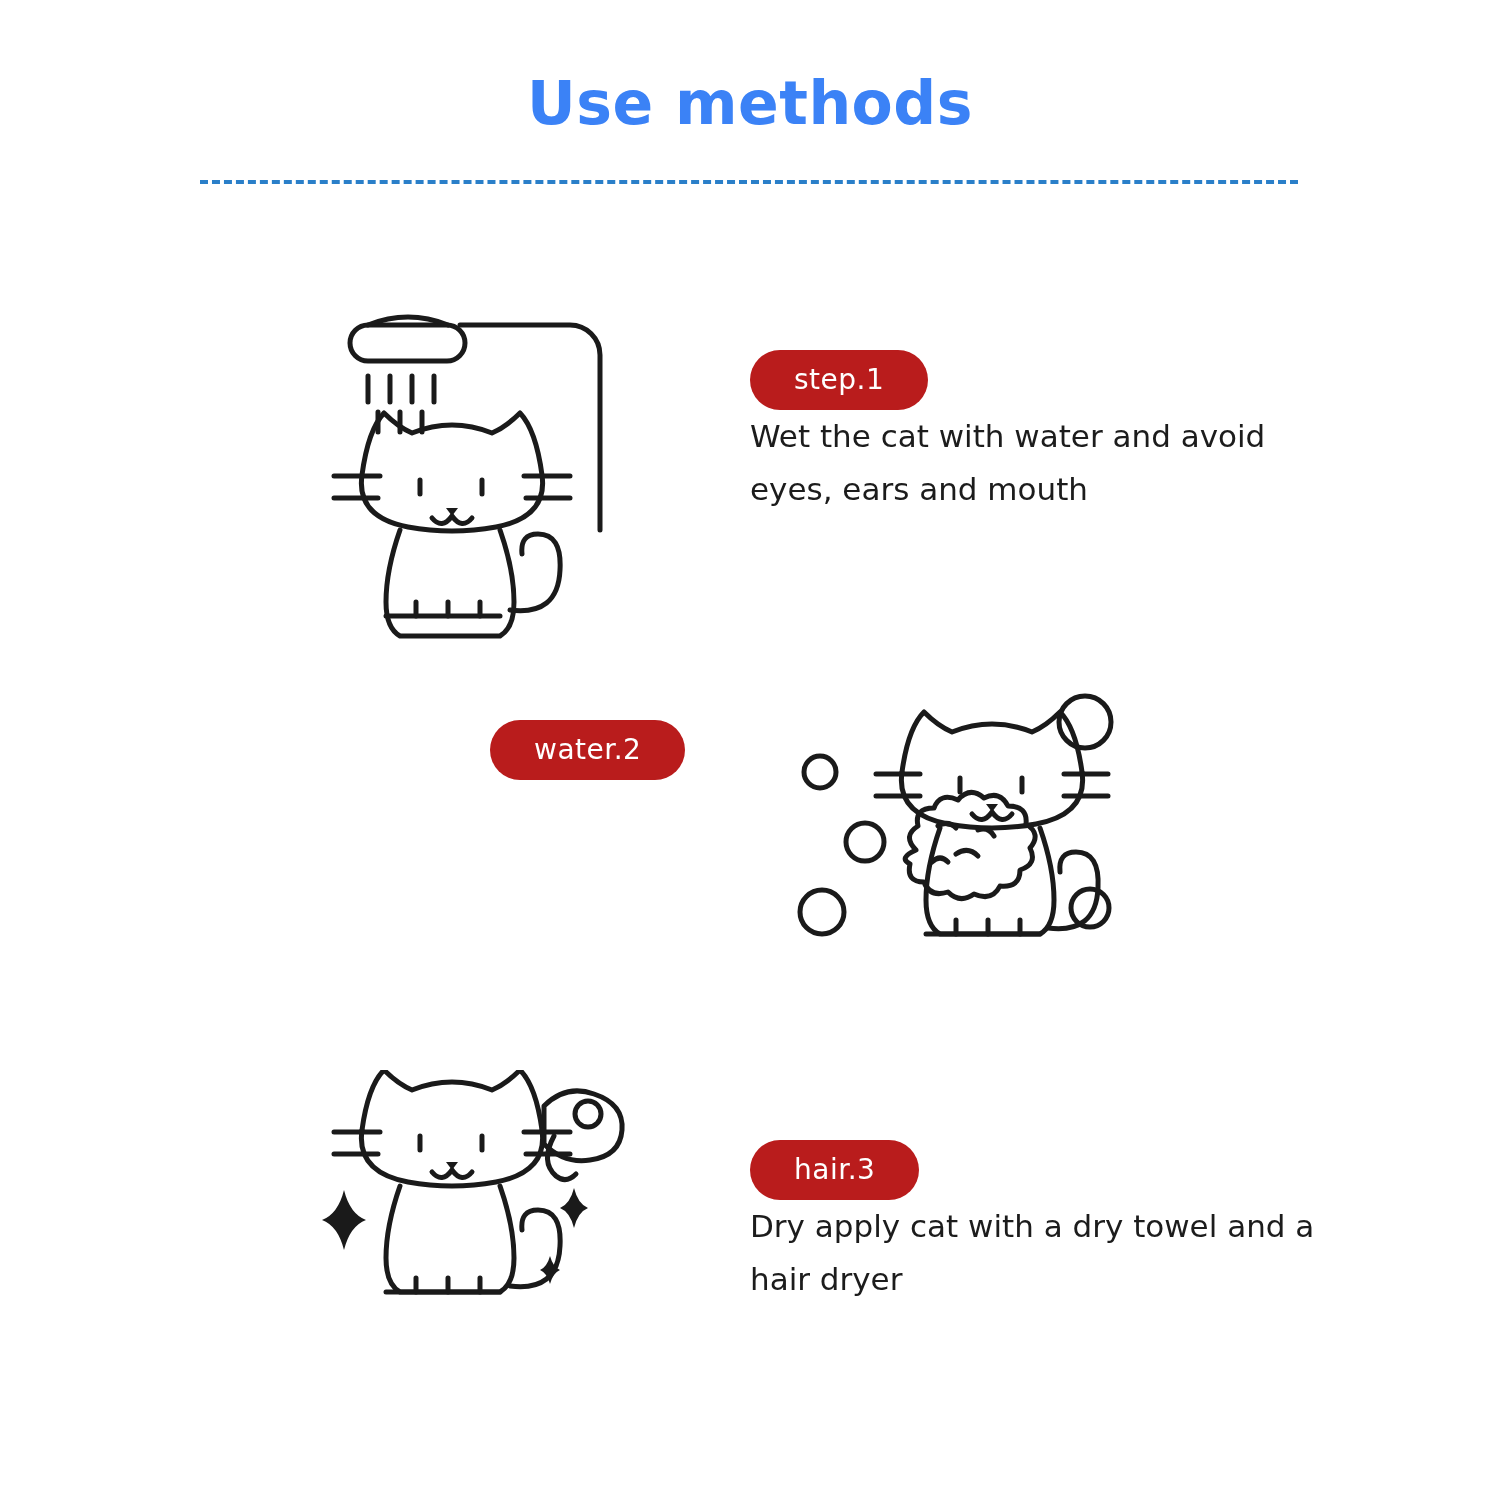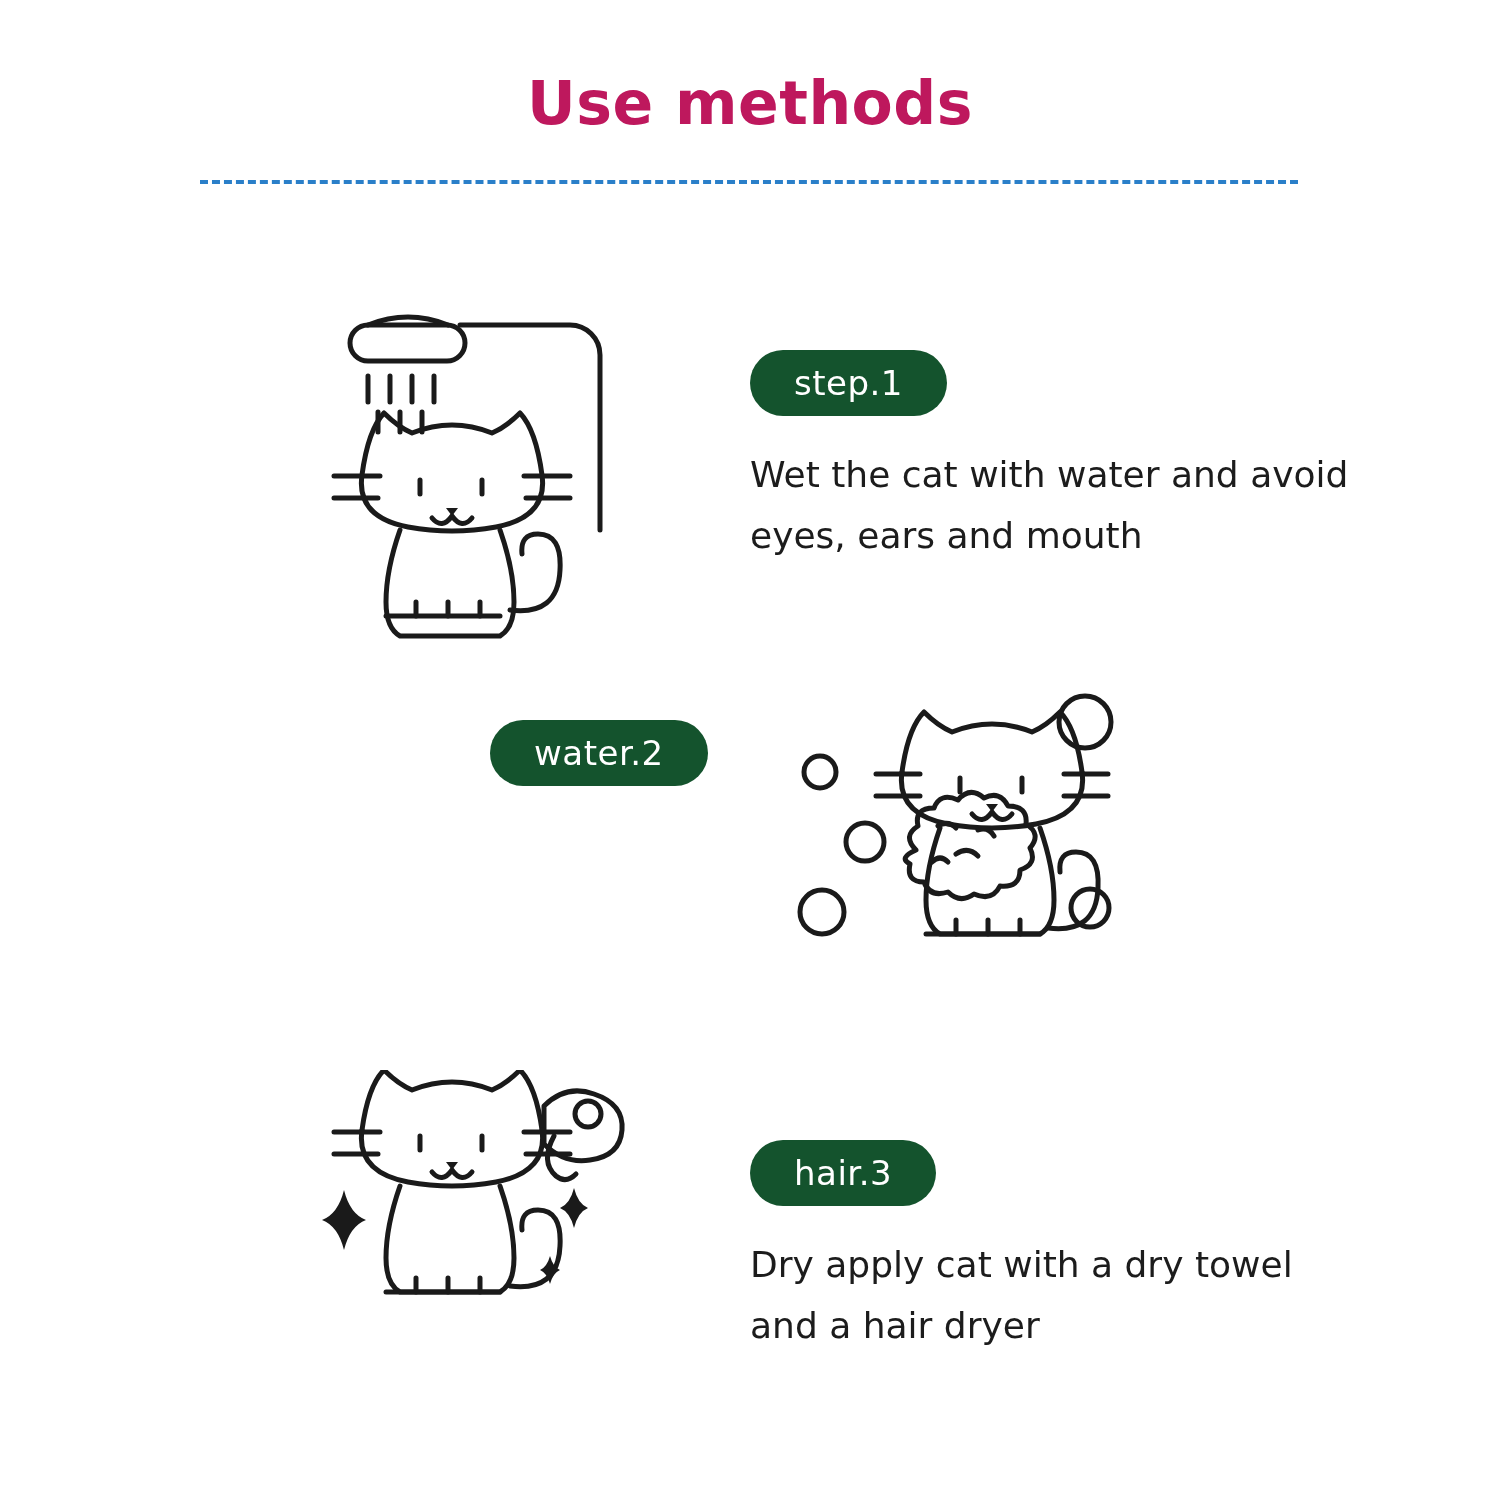--- a/index.html
+++ b/index.html
@@ -22,21 +22,21 @@
 
   
   .title {
     position: absolute;
     top: 68px;
     left: 0;
     width: 1500px;
     text-align: center;
     font-size: 60px;
     font-weight: bold;
-    color: #be185d;
+    color: #3b82f6;
     letter-spacing: 0.5px;
   }
   .divider {
     position: absolute;
     top: 180px;
     left: 200px;
     width: 1098px;
     height: 0;
     border-top: 4px dashed #2a7fc9;
   }
@@ -58,32 +58,31 @@
   .art-right { left: 790px; }
 
   .textblock {
     position: absolute;
   }
   .tb-right { left: 750px; top: 70px; width: 600px; }
   .tb-left  { left: 135px; top: 30px; width: 600px; }
 
   .pill {
     display: inline-block;
-    background: #14532d;
+    background: #b91c1c;
     color: #ffffff;
     border-radius: 40px;
     padding: 16px 44px;
-    font-size: 34px;
+    font-size: 28px;
     line-height: 1;
     letter-spacing: 0.5px;
     text-align: center;
   }
   .desc {
-    margin-top: 28px;
-    font-size: 36px;
+    font-size: 31px;
     line-height: 1.7;
     color: #1c1c1c;
     font-family: "DejaVu Sans", sans-serif;
   }
 
   
   .pill-wrap-2 { margin-left: 355px; }
 
   svg { display: block; }
 </style>

